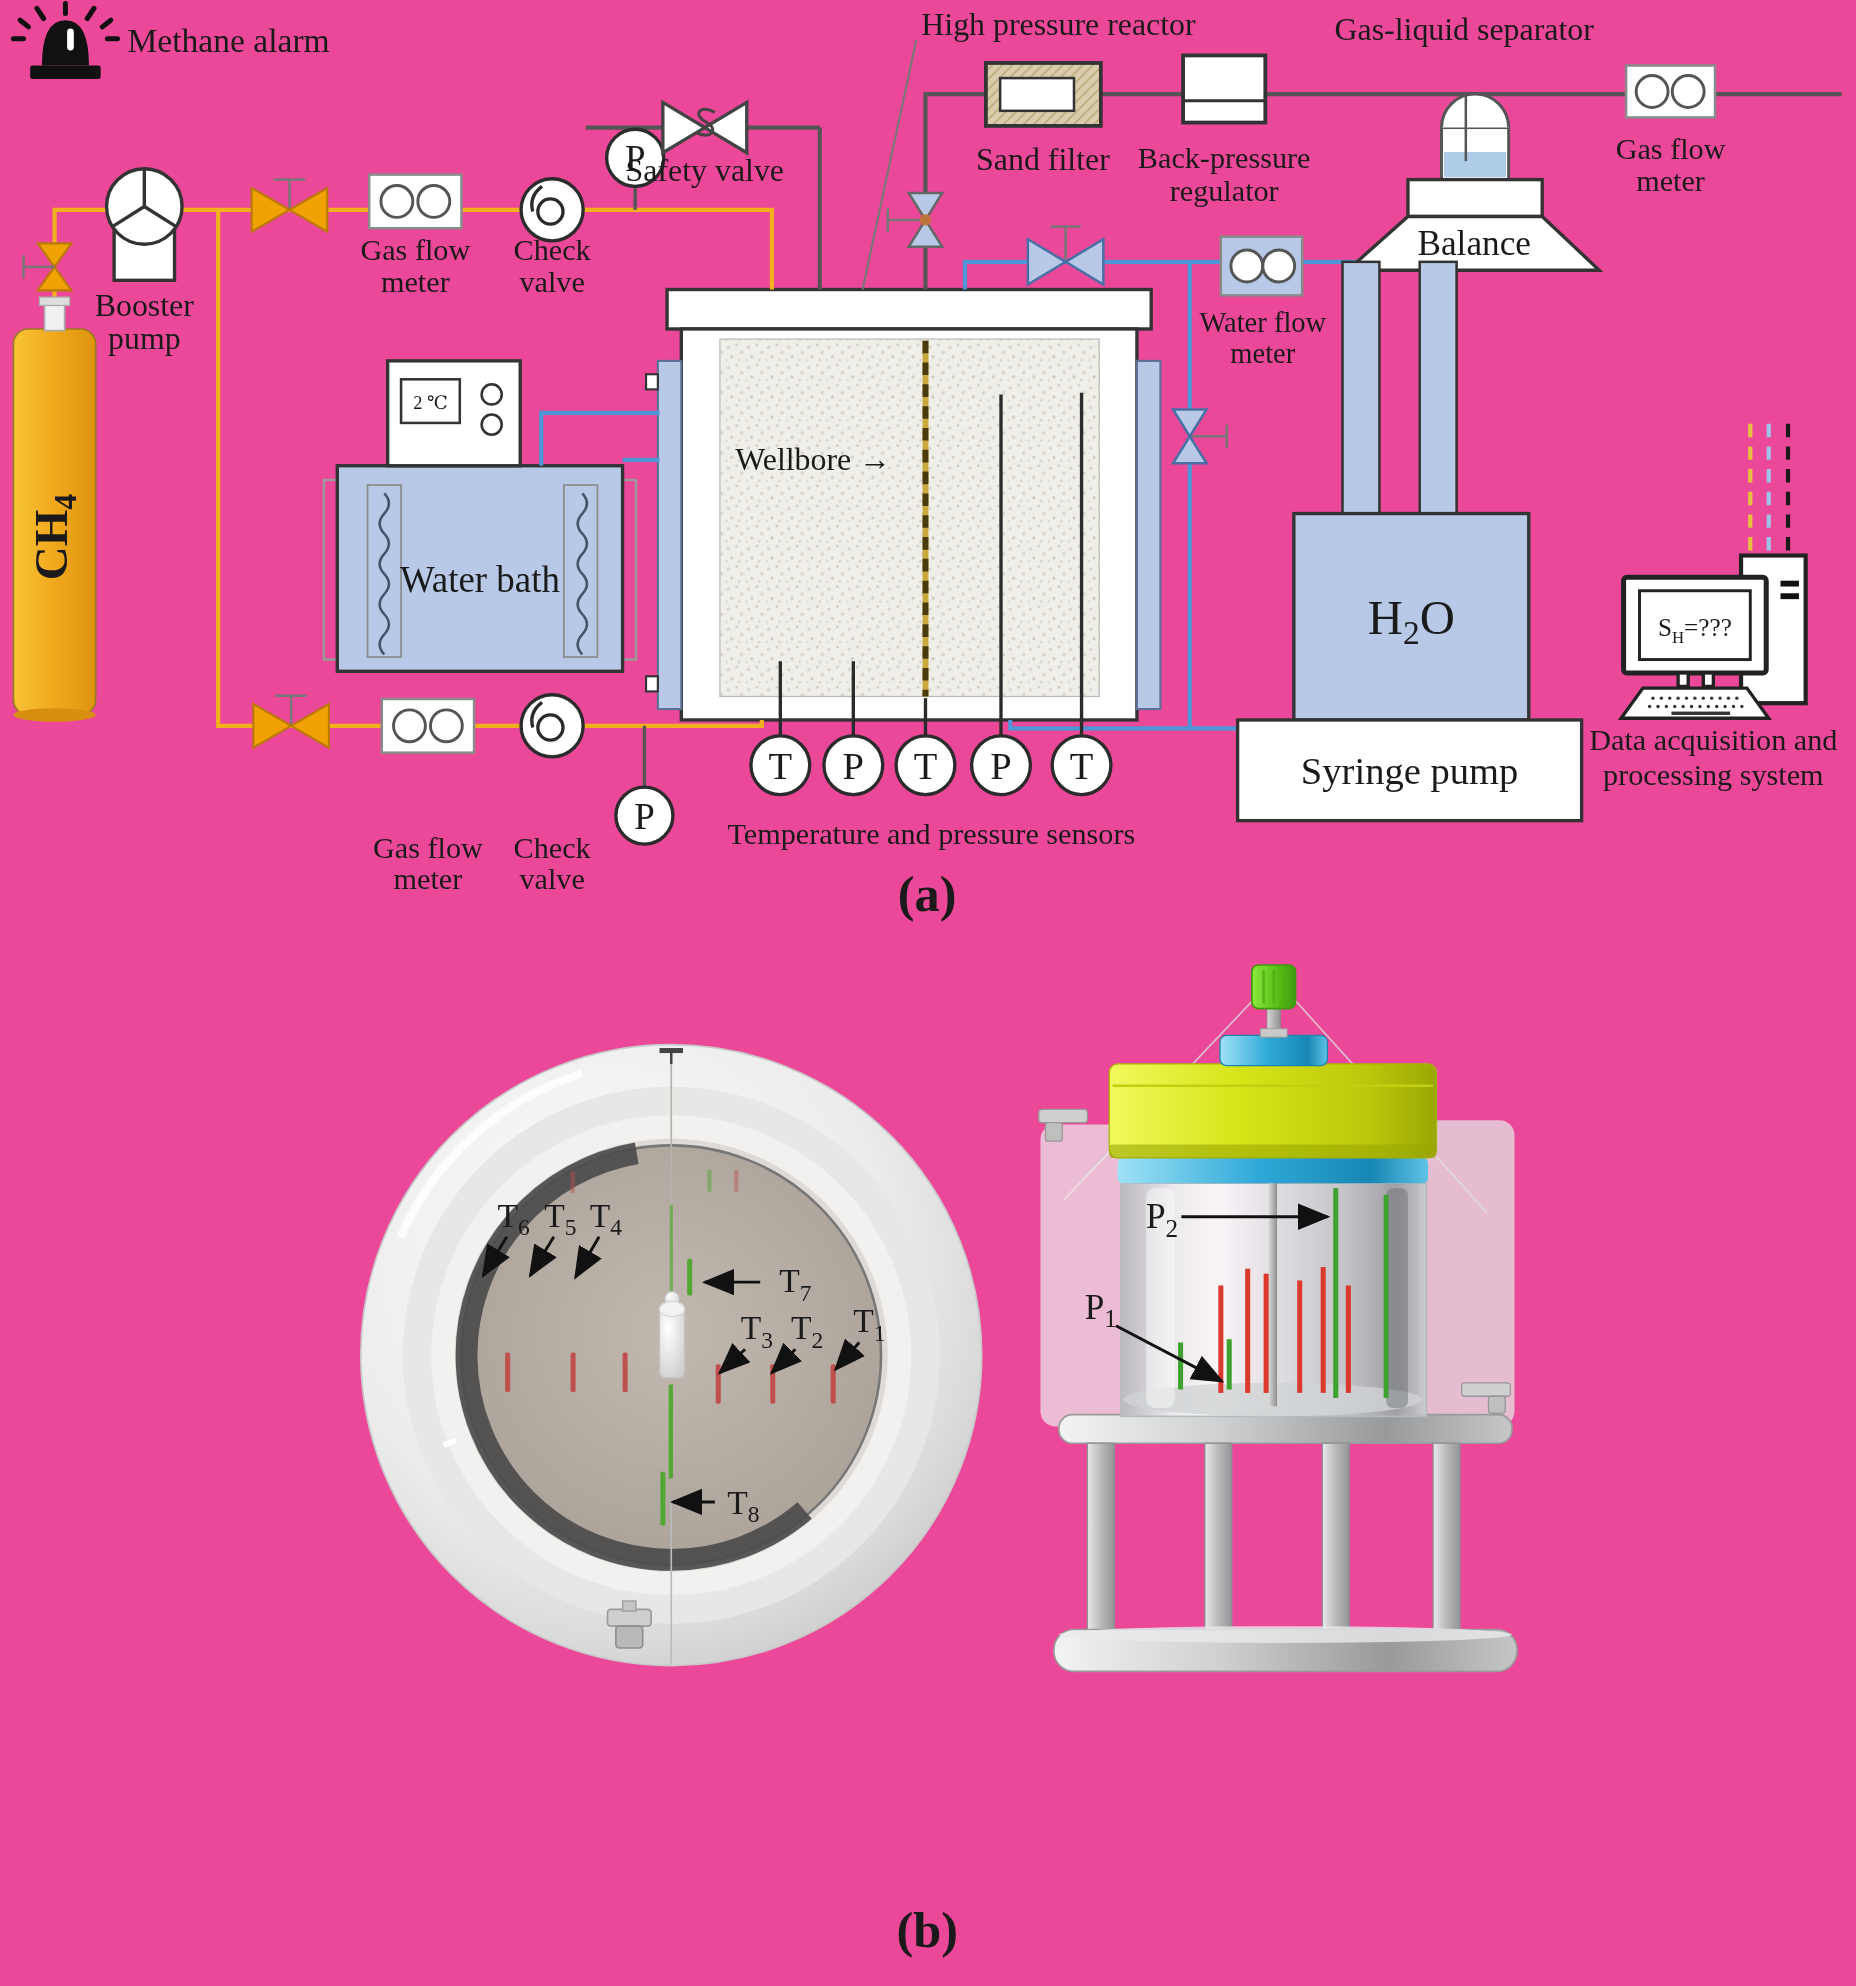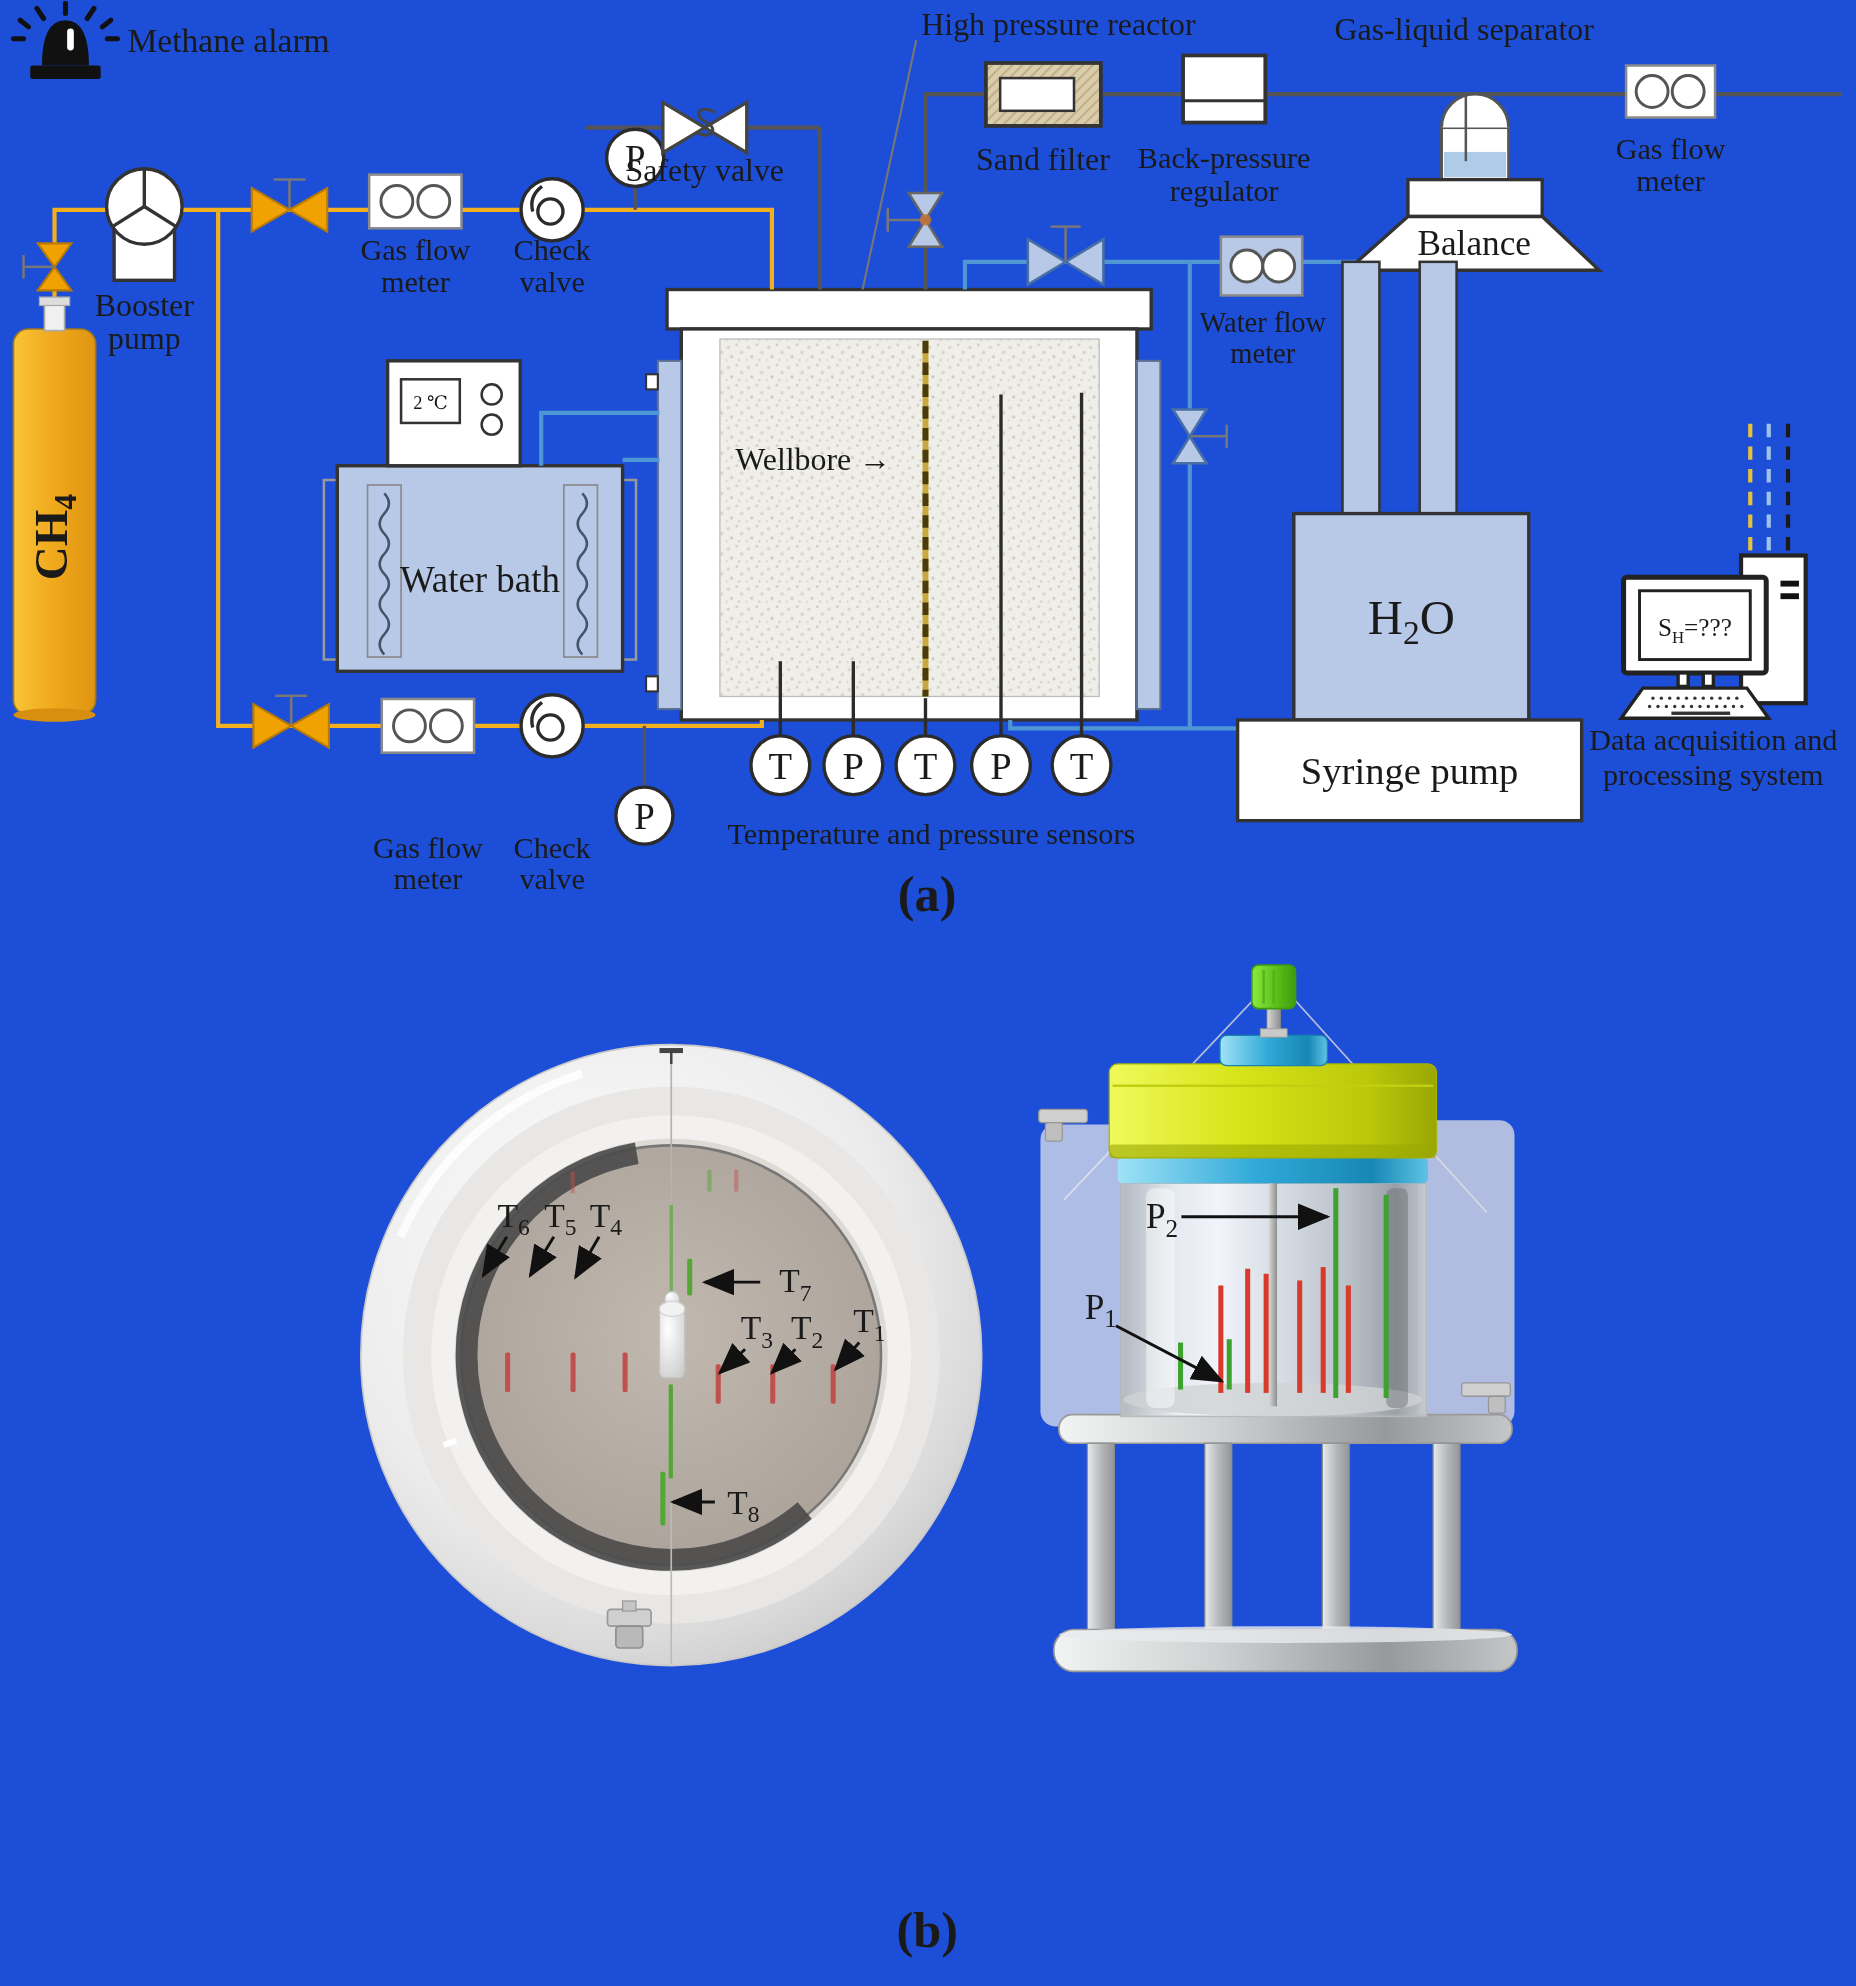--- a/index.html
+++ b/index.html
@@ -1,16 +1,16 @@
 <!DOCTYPE html>
 <html style="font-size:13.4px"><head>
 <meta charset="utf-8">
 <style>
   html,body{margin:0;padding:0;background:#fff;}
-  .canvas{position:relative;width:1856px;height:1987px;background:#1d4ed8;overflow:hidden;}
+  .canvas{position:relative;width:1856px;height:1987px;background:#ec4899;overflow:hidden;}
   svg{position:absolute;inset:0;font-family:"Liberation Serif", "DejaVu Serif", serif;}
   text{fill:#1a1a1a;}
 </style>
 </head>
 <body>
 
 <div class="canvas">
 <svg width="1856" height="1987" viewBox="0 0 2212 2368">
   <defs>
     <marker id="arr" markerWidth="12" markerHeight="10" refX="10" refY="4.5" orient="auto">

